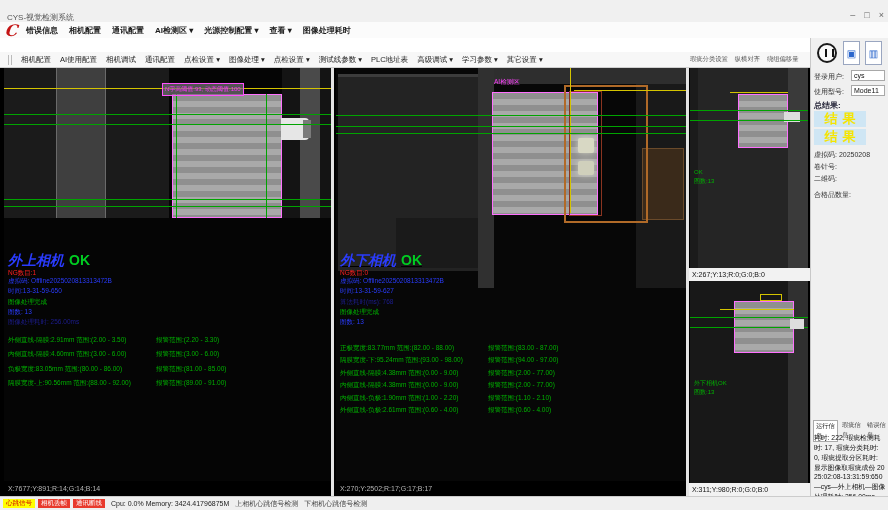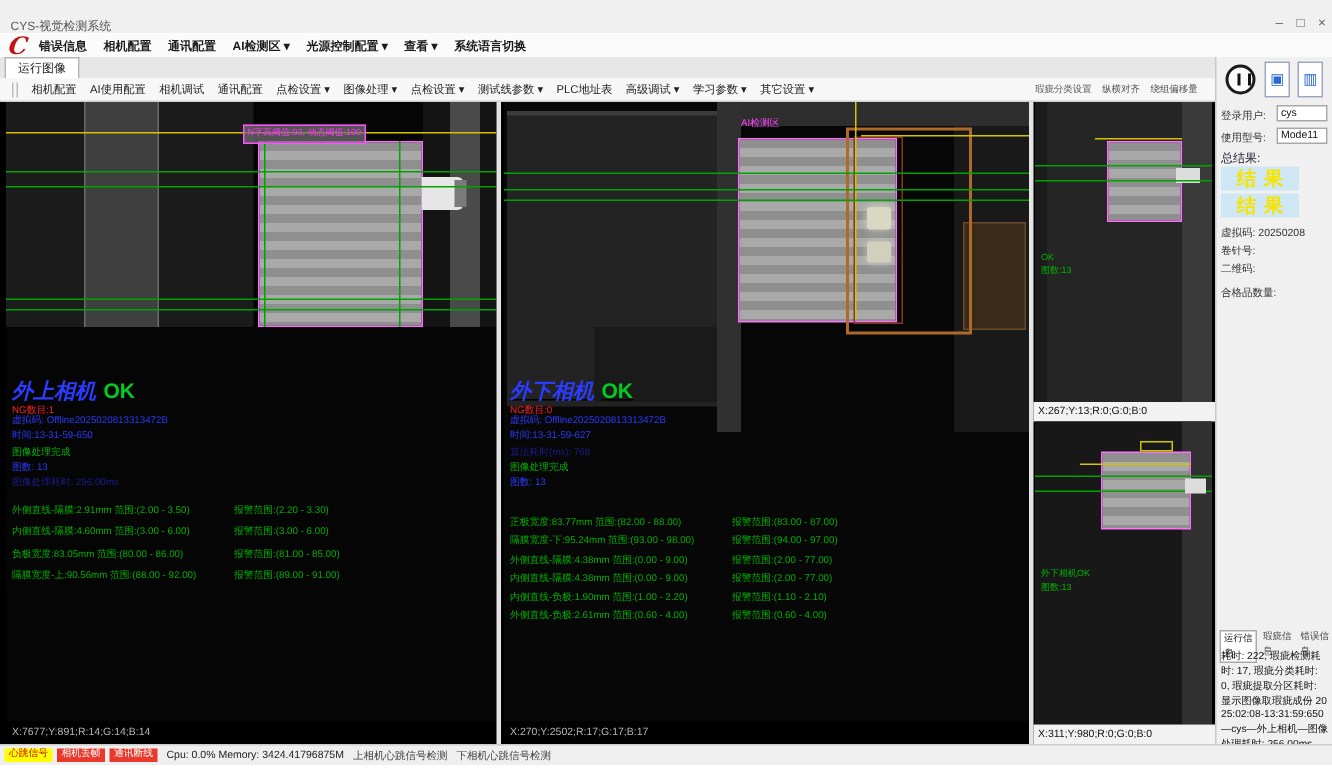--- a/index.html
+++ b/index.html
@@ -48,21 +48,21 @@
   .mini-green div{font-size:6px;line-height:8.5px;color:#00b400;white-space:nowrap;}
   .ai-label{font-size:6.5px;color:#ff40ff;white-space:nowrap;}
   
   .sidebar{left:810px;top:38px;width:78px;height:458px;background:#f0f0f0;border-left:1px solid #c8c8c8;box-sizing:border-box;}
   .pause-btn{left:6px;top:5px;width:20px;height:20px;border:2px solid #1a1a1a;border-radius:50%;background:#fafafa;box-sizing:border-box;}
   .pause-glyph{left:6px;top:4px;width:5px;height:8px;border-left:2px solid #111;border-right:2px solid #111;}
   .icon-btn{width:17px;height:24px;background:#fff;border:1px solid #9aa6c0;font-size:10px;color:#2a66cc;
             display:flex;align-items:center;justify-content:center;box-sizing:border-box;}
   .sb-label{font-size:7px;color:#333;white-space:nowrap;}
   .sb-input{background:#fff;border:1px solid #a8a8a8;font-size:7px;color:#111;line-height:10px;padding-left:2px;box-sizing:border-box;}
-  .total-label{font-size:8px;font-weight:normal;color:#1c1c30;}
+  .total-label{font-size:8px;font-weight:bold;color:#1c1c30;}
   .result-box{width:52px;height:16px;background:#cfe6f4;color:#f5e400;font-size:13px;font-weight:bold;
               text-align:center;line-height:16px;letter-spacing:5px;text-indent:5px;}
   .info-tabs{display:flex;gap:2px;font-size:6.3px;color:#444;}
   .info-tabs span{padding:0 2px;line-height:10px;}
   .info-tabs span:first-of-type{background:#fff;border:1px solid #aaa;color:#111;}
   .info-text{font-size:6.8px;line-height:1.45;color:#111;word-break:break-all;}
   
   .statusbar{left:0;top:496px;width:888px;height:14px;background:#efefef;border-top:1px solid #ccc;
              display:flex;align-items:center;gap:6px;padding-left:3px;box-sizing:border-box;font-size:7px;color:#222;}
   .statusbar .badge{font-size:6.5px;padding:1px 3px;line-height:1;}
@@ -87,26 +87,23 @@
   <div class="abs menubar"></div>
   <div class="abs logo">C</div>
   <div class="abs menu-items">
 
   <span>错误信息</span>
       <span>相机配置</span>
       <span>通讯配置</span>
       <span>AI检测区 ▾</span>
       <span>光源控制配置 ▾</span>
       <span>查看 ▾</span>
-      <span>系统语言切换</span>
-    </div>
-
-  <div class="abs tabbar">
-    <div class="abs tab-active">运行图像</div>
-  </div>
+      <span>图像处理耗时</span>
+    </div>
+
 
   <div class="abs toolbar">
     <div class="grip"></div>
 
   <span>相机配置</span>
       <span>AI使用配置</span>
       <span>相机调试</span>
       <span>通讯配置</span>
       <span>点检设置 ▾</span>
       <span>图像处理 ▾</span>

